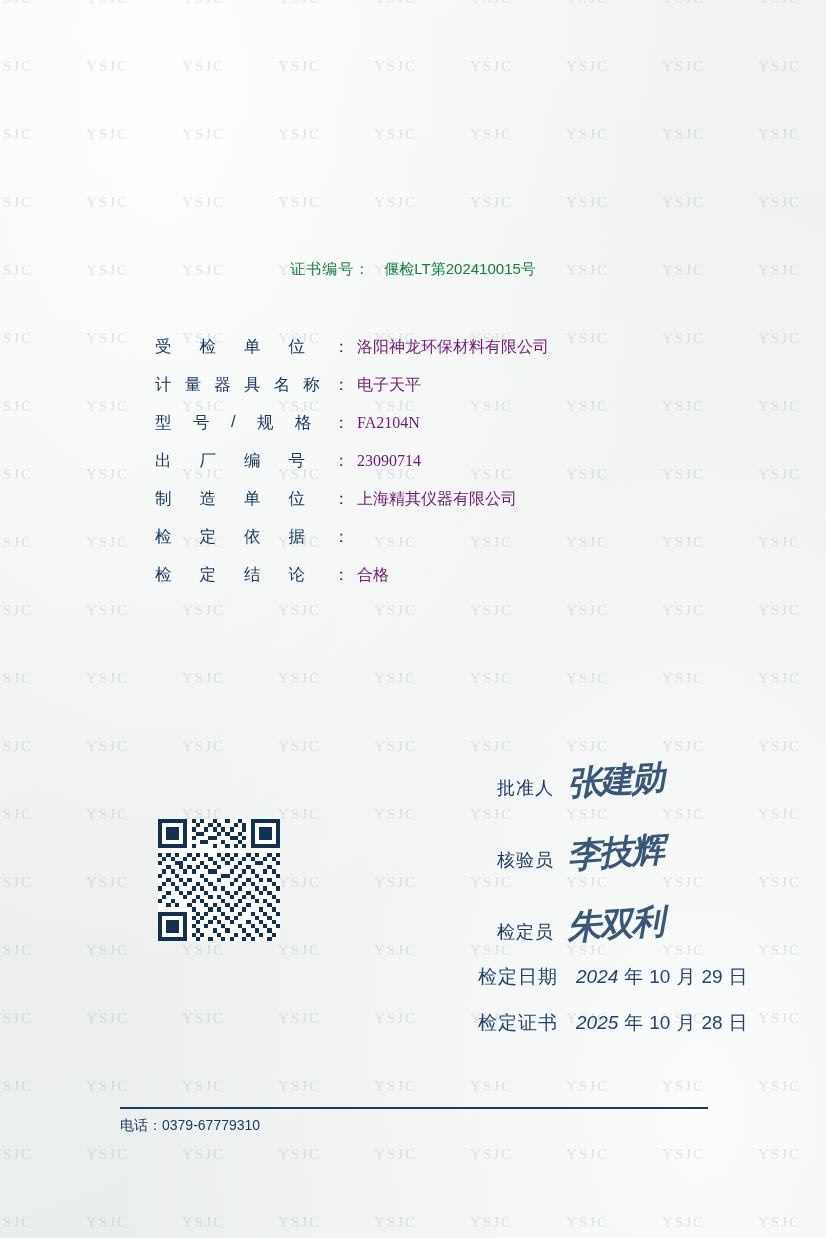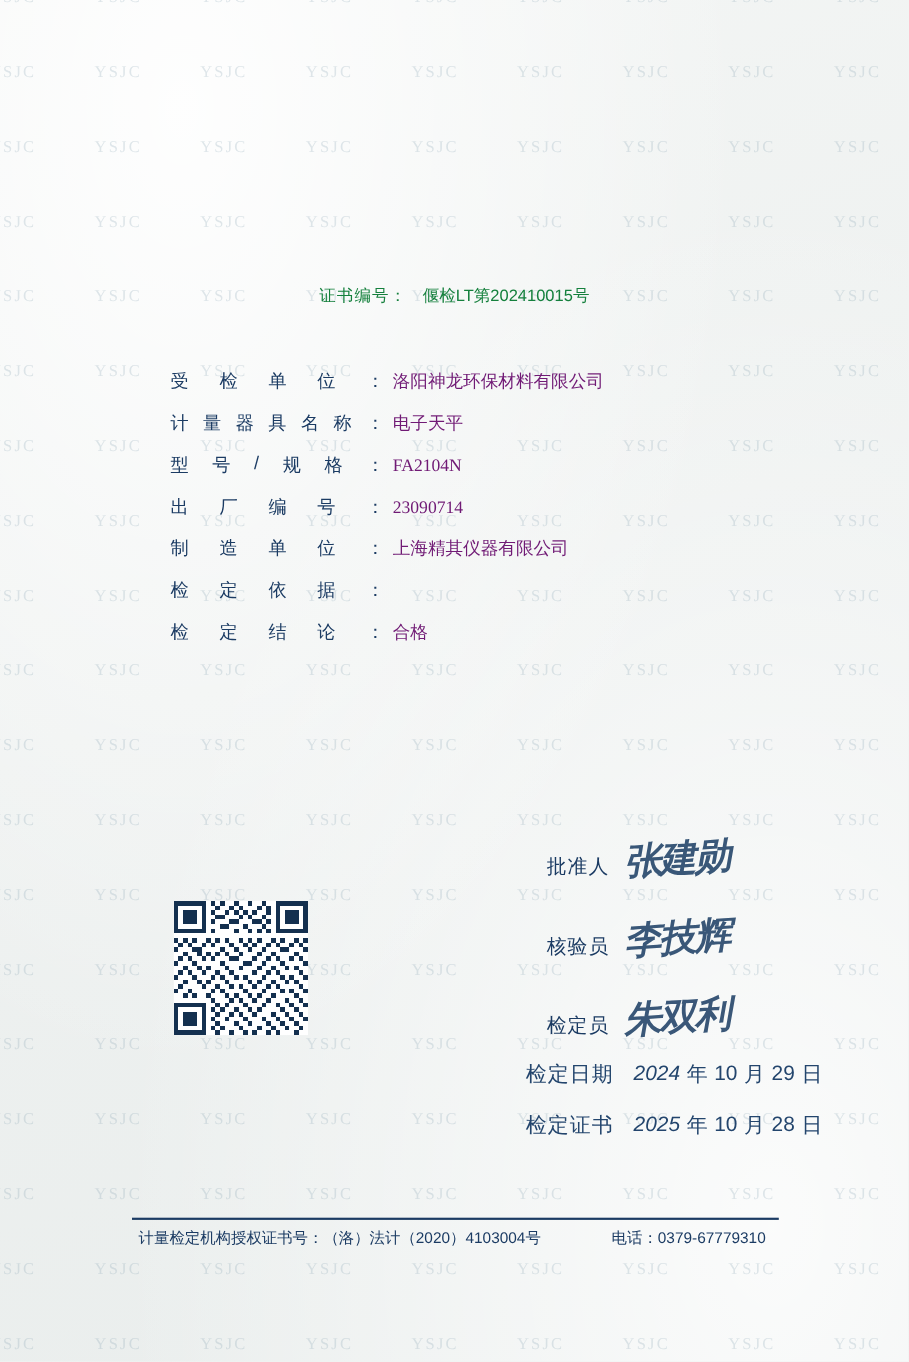--- a/index.html
+++ b/index.html
@@ -678,18 +678,17 @@
         <span>10</span>
         <span class="u">月</span>
         <span>28</span>
         <span class="u">日</span>
       </div>
     </div>
 
   <div class="footline"></div>
   <div class="footer">
     <div class="frow">
-      <div class="fleft">计量检定机构授权证书号：（洛）法计（2020）4103004号</div>
       <div class="fright">电话：0379-67779310</div>
     </div>
   </div>
 
 </div>
 
 </body></html>

